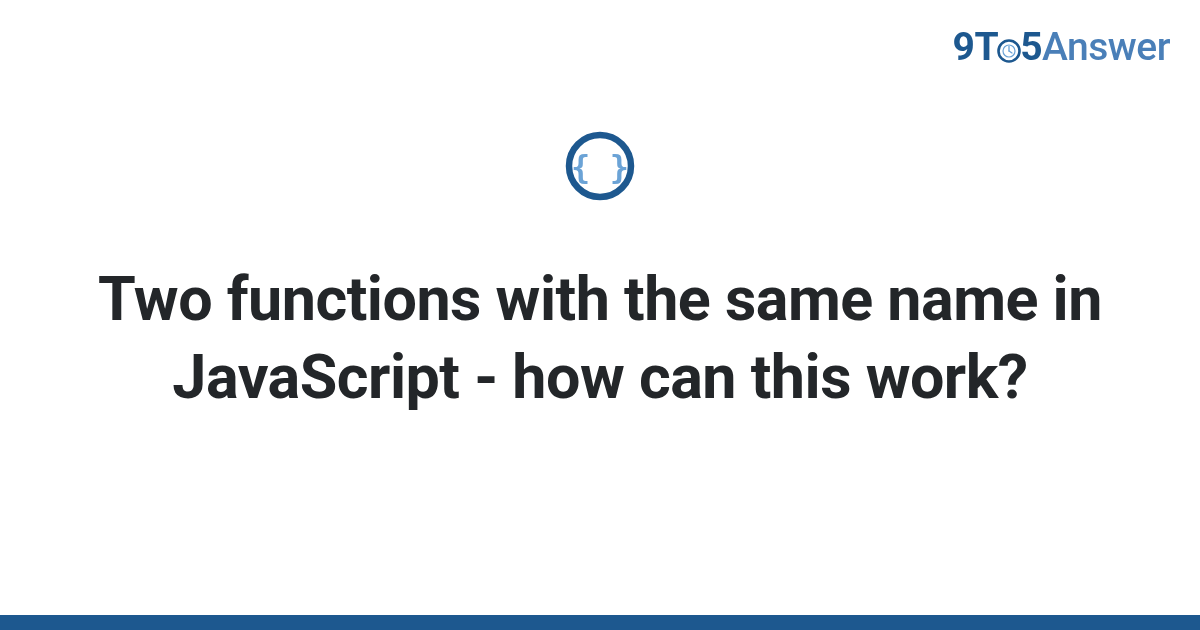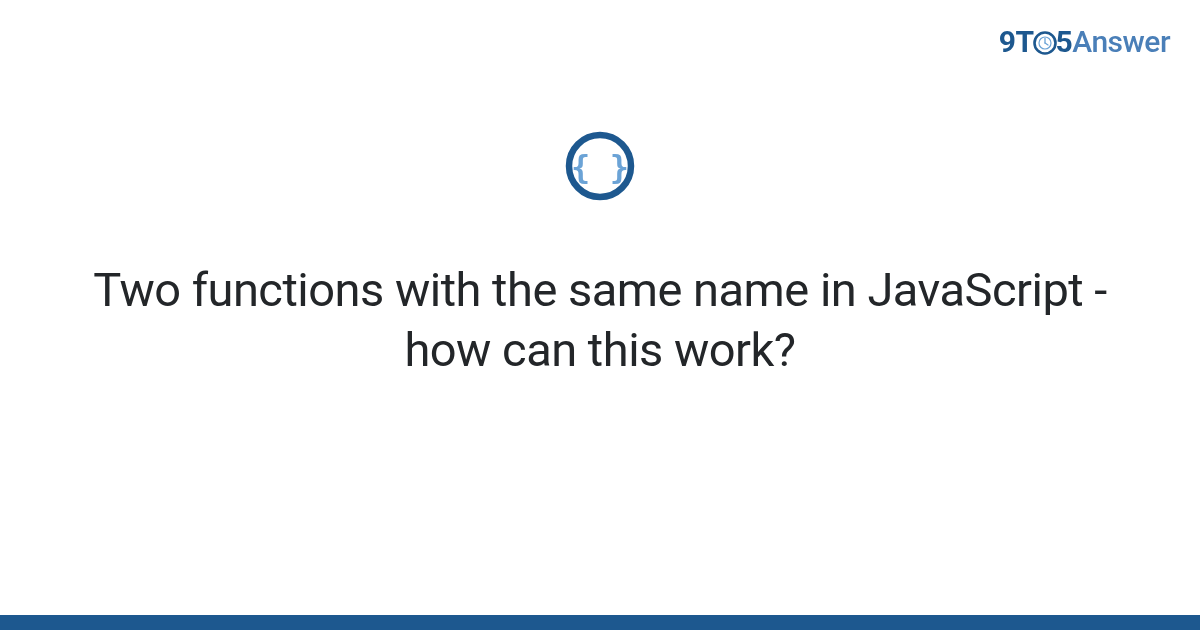--- a/index.html
+++ b/index.html
@@ -12,21 +12,21 @@
       height: 630px;
       background: #ffffff;
       font-family: -apple-system, BlinkMacSystemFont, "Segoe UI", Roboto, Helvetica, Arial, sans-serif;
       position: relative;
       overflow: hidden;
     }
     .site-logo {
       position: absolute;
       top: 24px;
       right: 30px;
-      font-size: 30px;
+      font-size: 39px;
       font-weight: 600;
       letter-spacing: -0.5px;
       color: #1d588f;
     }
     .site-logo .nine, .site-logo .five {
       color: #1d588f;
       font-weight: 700;
     }
     .site-logo .t-letter {
       color: #1d588f;
@@ -55,22 +55,22 @@
       display: flex;
       flex-direction: column;
       align-items: center;
     }
     .topic-icon {
       width: 72px;
       height: 72px;
       margin-bottom: 58px;
     }
     .page-title {
-      font-size: 47px;
-      font-weight: 400;
+      font-size: 61px;
+      font-weight: 700;
       color: #232629;
       text-align: center;
       line-height: 1.28;
       max-width: 1060px;
       letter-spacing: -0.5px;
     }
     .footer-bar {
       position: absolute;
       bottom: 0;
       left: 0;

